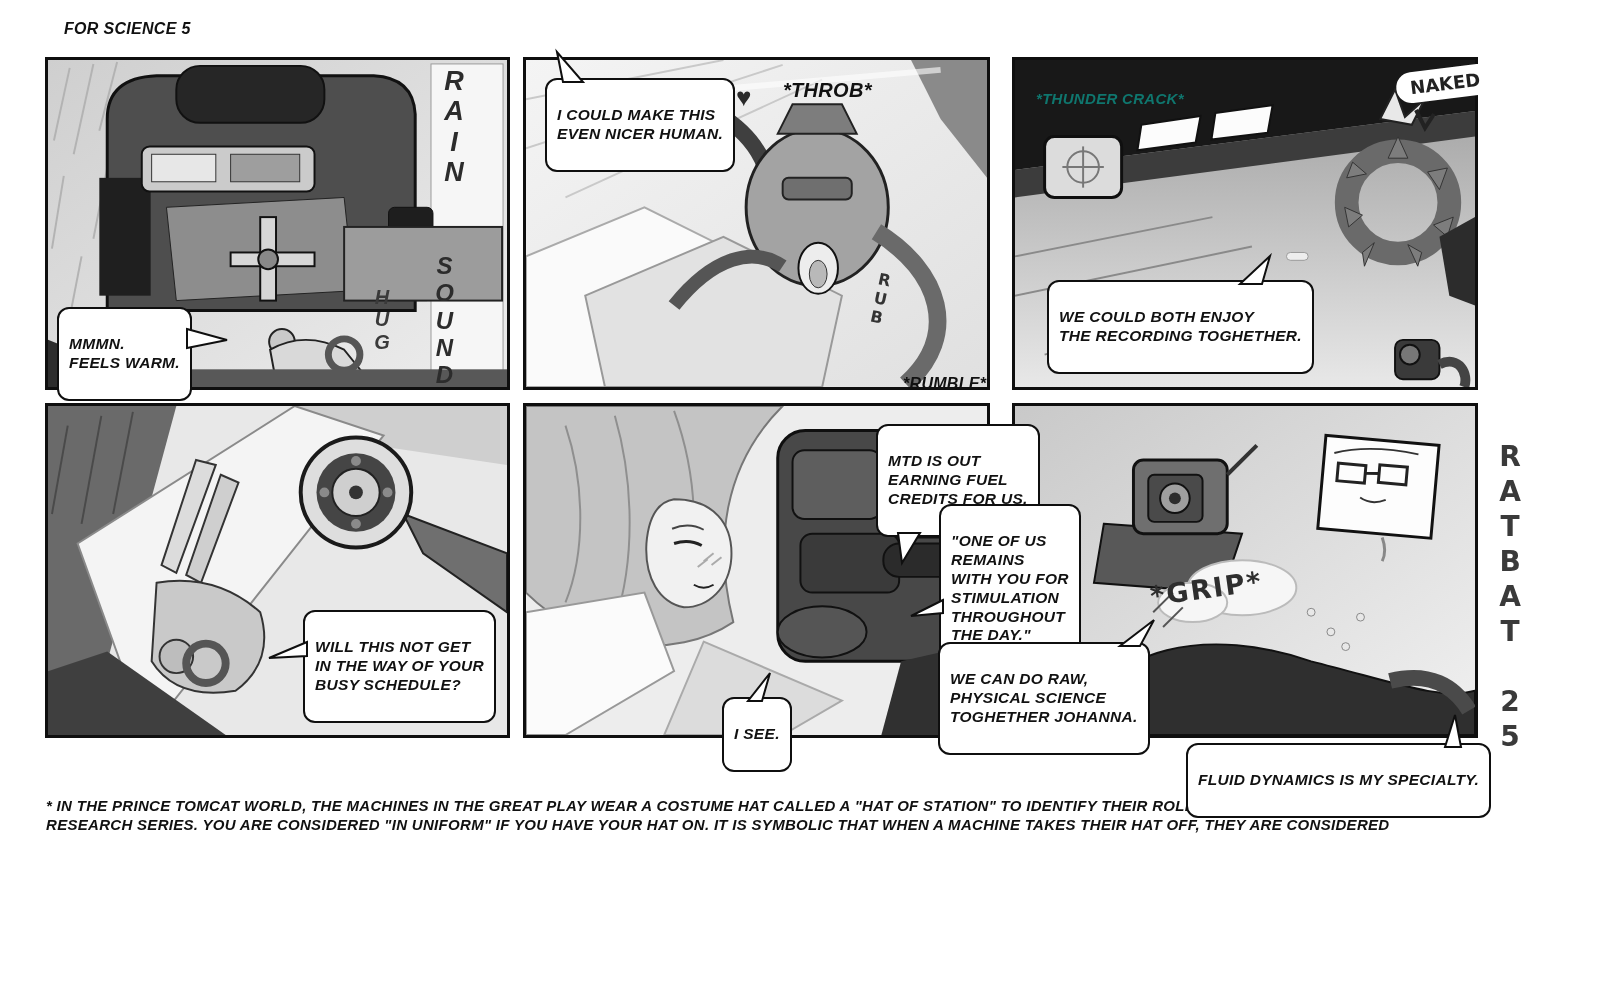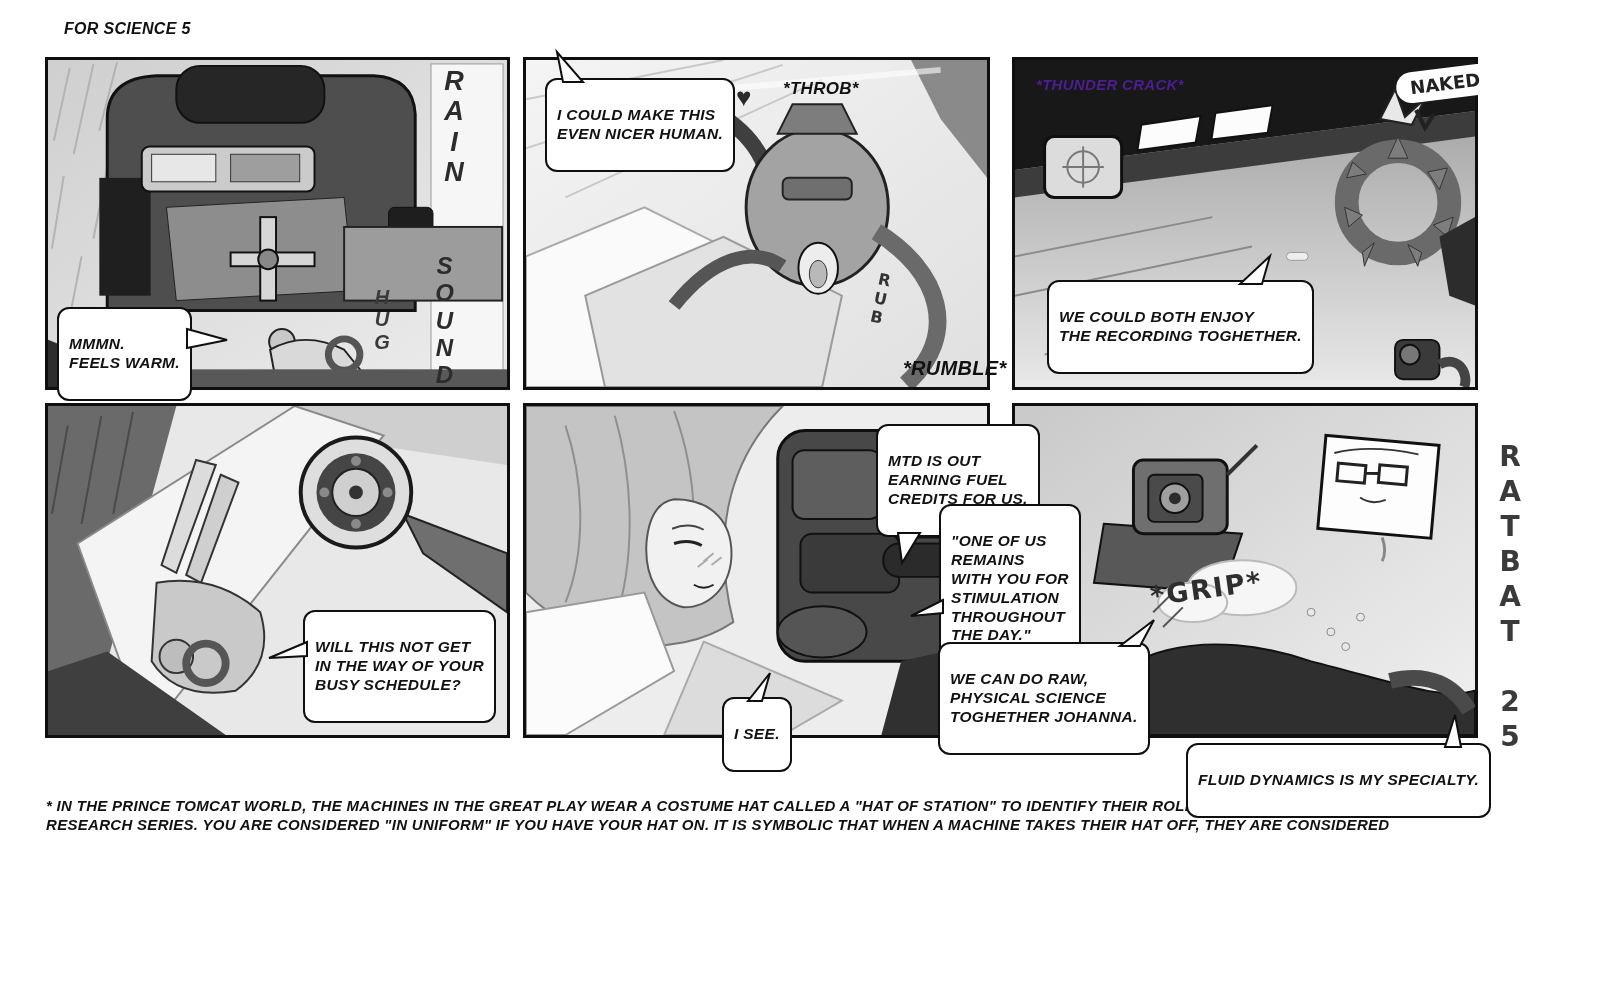--- a/index.html
+++ b/index.html
@@ -261,25 +261,25 @@
   </div>
 
   <div class="bubble comic" style="left:545px;top:78px;">
     <span>I COULD MAKE THIS
 EVEN NICER HUMAN.</span>
     <svg class="tail" style="left:8px;top:-28px;width:30px;height:30px;" viewBox="0 0 30 30">
       <polygon points="2,0 8,30 28,30" fill="#fff" stroke="#0f0f0f" stroke-width="2"></polygon>
       </svg>
   </div>
   <div class="sfx" style="left:736px;top:82px;font-size:26px;color:#2a2a2a;">♥</div>
-  <div class="sfx comic" style="left:783px;top:79px;font-size:17px;">*THROB*</div>
+  <div class="sfx comic" style="left:783px;top:79px;font-size:20px;">*THROB*</div>
   <div class="sfx hand vtext" style="left:872px;top:270px;font-size:16px;transform:rotate(12deg);color:#333;">RUB</div>
-  <div class="sfx comic" style="left:903px;top:357px;font-size:20px;">*RUMBLE*</div>
-
-  <div class="sfx comic" style="left:1036px;top:76px;font-size:15px;color:#4c1d95;">*THUNDER CRACK*</div>
+  <div class="sfx comic" style="left:903px;top:375px;font-size:16px;">*RUMBLE*</div>
+
+  <div class="sfx comic" style="left:1036px;top:90px;font-size:15px;color:#0f766e;">*THUNDER CRACK*</div>
   <div class="naked-pill hand">
     <span>NAKED</span>
   </div>
   <svg class="sfx" style="left:1412px;top:106px;width:26px;height:26px;overflow:visible;" viewBox="0 0 26 26">
     <polyline points="4,4 13,22 22,8" fill="none" stroke="#222" stroke-width="4"></polyline>
     </svg>
   <div class="bubble comic" style="left:1047px;top:280px;">
     <span>WE COULD BOTH ENJOY
 THE RECORDING TOGHETHER.</span>
     <svg class="tail" style="right:40px;top:-26px;width:32px;height:28px;" viewBox="0 0 32 28">

